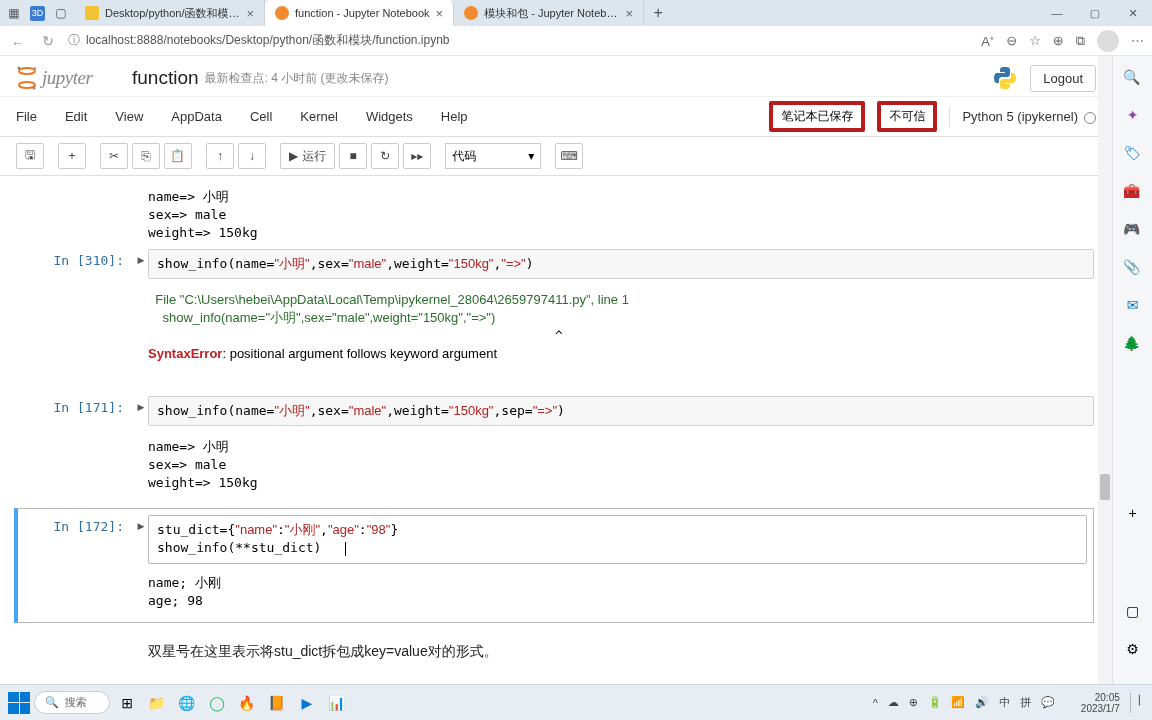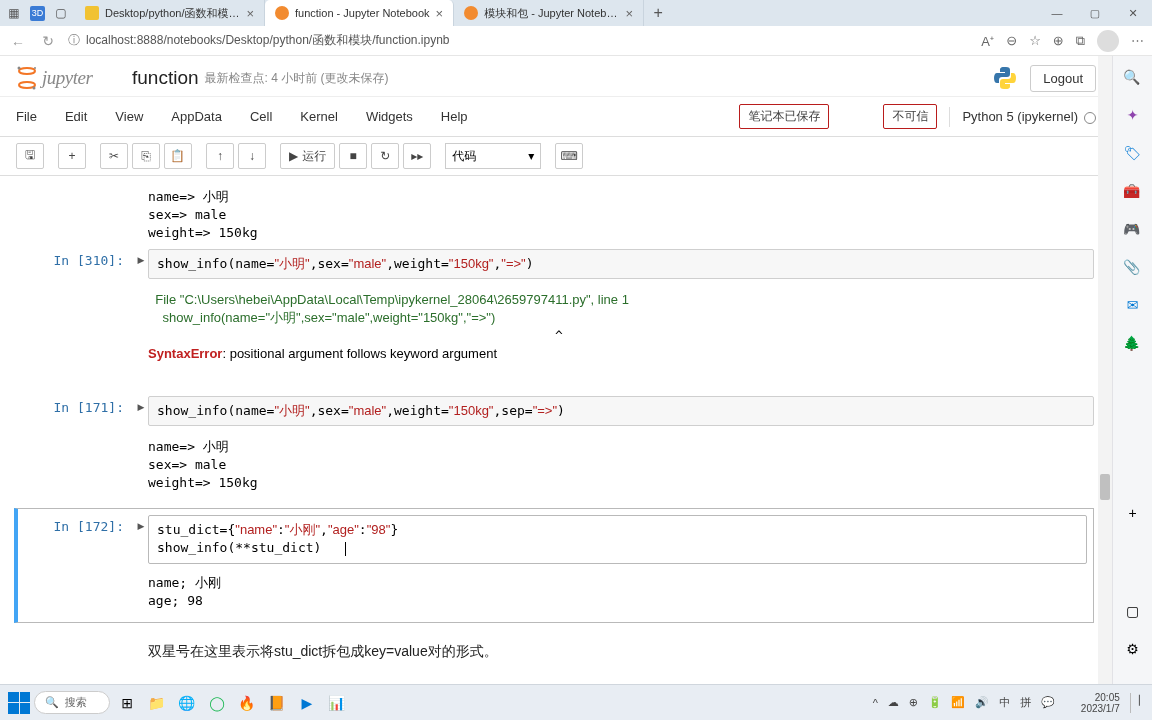--- a/index.html
+++ b/index.html
@@ -40,21 +40,21 @@
 .jp-logo-text { font-size:19px; color:#888; font-family:Georgia,serif; letter-spacing:-0.5px;font-style:italic; }
 .nb-title { font-size:19px; color:#222; margin-left:12px; }
 .nb-chk { font-size:12px; color:#888; margin-left:6px; }
 .jp-header .spacer { flex:1; }
 .py-mark { width:26px; height:26px; margin-right:12px; }
 .logout-btn { border:1px solid #ccc; border-radius:3px; padding:5px 12px; font-size:13px; color:#333; background:#fff; }
 
 .menubar { display:flex; align-items:center; padding:12px 16px; border-bottom:1px solid #ddd; border-top:1px solid #eee; position:relative; }
 .menubar .m { font-size:13px; color:#333; margin-right:28px; }
 .menubar .right { position:absolute; right:16px; display:flex; align-items:center; gap:12px; font-size:12px; }
-.menubar .trust-box { border:1px solid #b91c1c; padding:3px 8px; border-radius:2px; color:#404040;margin-left:42px; }
+.menubar .trust-box { border:4px solid #b91c1c; padding:3px 8px; border-radius:2px; color:#000000; }
 .menubar .kernel { color:#333; font-size:13px; }
 .menubar .kdot { display:inline-block; width:12px; height:12px; border:1px solid #888; border-radius:50%; margin-left:6px; vertical-align:middle; }
 
 .toolbar { display:flex; align-items:center; padding:6px 16px; gap:4px; border-bottom:1px solid #ddd; }
 .toolbar .tbtn { border:1px solid #ccc; border-radius:2px; height:26px; min-width:28px; display:flex; align-items:center; justify-content:center; font-size:12px; color:#444; background:#fff; }
 .toolbar .tbtn.wide { padding:0 8px; gap:4px; }
 .toolbar .sep { width:6px; }
 .toolbar .sel { border:1px solid #ccc; height:26px; width:96px; font-size:12px; padding:0 6px; display:flex; align-items:center; justify-content:space-between; }
 
 

